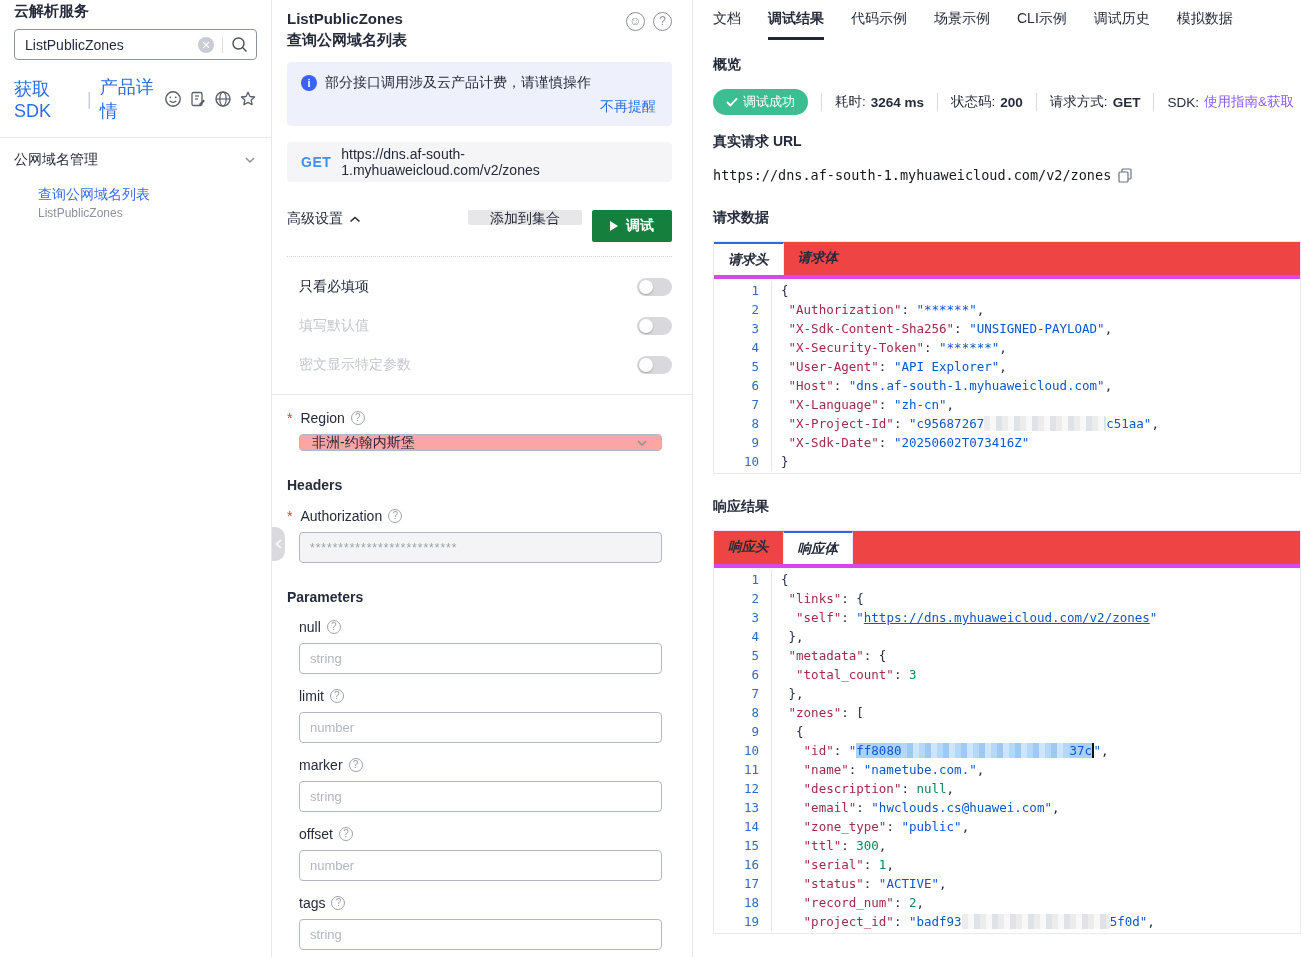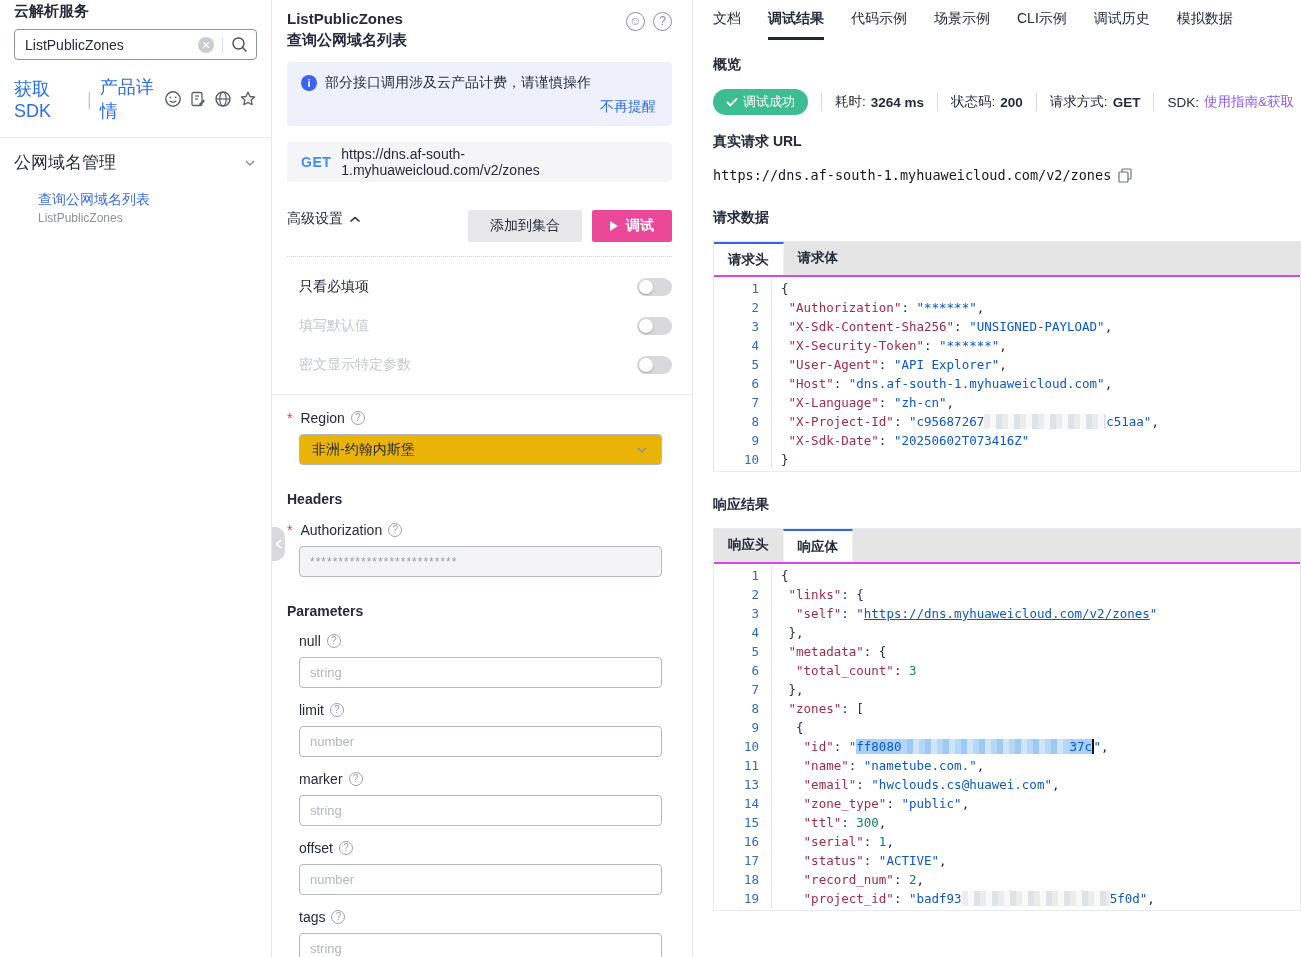--- a/index.html
+++ b/index.html
@@ -13,53 +13,53 @@
   .sb-search { margin-top:8px; height:31px; border:1px solid #8f939e; border-radius:4px; display:flex; align-items:center; padding:0 8px 0 10px; }
   .sb-search input { border:0; outline:0; flex:1; font-size:14px; color:#252b3a; min-width:0; font-family:inherit; }
   .clear-ic { width:16px; height:16px; border-radius:50%; background:#c9ccd2; color:#fff; font-size:11px; line-height:16px; text-align:center; cursor:pointer; }
   .sb-search .vsep { width:1px; height:16px; background:#dcdee3; margin:0 8px; }
   .sb-links { margin-top:15px; display:flex; align-items:center; font-size:18px; }
   .sb-links a { color:#2b6de8; text-decoration:none; cursor:pointer; }
   .sb-links .pipe { color:#c9ccd2; margin:0 8px; }
   .sb-icons { margin-left:auto; display:flex; align-items:center; gap:7px; }
   .sb-icons svg { display:block; cursor:pointer; }
   .sb-divider { border-bottom:1px solid #e9eaee; margin:14px -14px 0 -14px; }
-  .sb-group { margin-top:13px; display:flex; align-items:center; font-size:17px; cursor:pointer;text-align:center; }
+  .sb-group { margin-top:13px; display:flex; align-items:center; font-size:14px; cursor:pointer;text-align:center; }
   .sb-group svg { margin-left:auto; }
   .sb-item { margin-top:17px; padding-left:24px; cursor:pointer; }
   .sb-item-title { color:#3a6bf0; font-size:14px; }
   .sb-item-sub { color:#8d919c; font-size:12px; margin-top:2px; }
 
   
   .mid { width:421px; height:100%; border-right:1px solid #e7e8ec; padding:8px 20px 0 15px; position:relative; flex:0 0 421px; }
   .mid-head { display:flex; }
   .mid-titles div { font-size:15px; font-weight:bold; line-height:21px; }
   .mid-head-icons { margin-left:auto; display:flex; gap:8px; align-items:flex-start; padding-top:4px; }
   .circle-ic { width:19px; height:19px; border-radius:50%; border:1.5px solid #8d9097; color:#8d9097; font-size:12px; line-height:17px; text-align:center; cursor:pointer; }
   .banner { margin-top:12px; background:#eef1fb; border-radius:4px; padding:12px 16px 10px 14px; }
   .banner-row { display:flex; align-items:flex-start; font-size:14px; }
   .info-ic { width:16px; height:16px; border-radius:50%; background:#3a62f5; color:#fff; font-size:11px; font-weight:bold; line-height:16px; text-align:center; font-style:normal; margin:1px 8px 0 0; flex:0 0 16px; }
   .banner-dismiss { text-align:right; color:#2b6de8; font-size:14px; margin-top:6px; cursor:pointer; }
   .get-bar { margin-top:16px; background:#f5f5f7; border-radius:4px; height:40px; display:flex; align-items:center; padding:0 14px; font-size:14px; }
   .get-method { color:#3f8df8; font-weight:bold; margin-right:10px; letter-spacing:.5px; }
   .actions { margin-top:28px; display:flex; align-items:flex-start; }
   .adv { font-size:14px; display:flex; align-items:center; gap:6px; cursor:pointer; }
-  .btn-gray { margin-left:auto; background:#e7e7e9; border:0; border-radius:2px; height:32px; padding:0 22px; font-size:14px; color:#252b3a; cursor:pointer; font-family:inherit; }
-  .btn-red { margin-left:10px; background:#ec4899; border:0; border-radius:2px; height:32px; padding:0 18px; font-size:14px; font-weight:bold; color:#fff; cursor:pointer; display:flex; align-items:center; gap:8px; font-family:inherit; }
+  .btn-gray { margin-left:auto; background:#e7e7e9; border:0; border-radius:2px; height:15px; padding:0 22px; font-size:14px; color:#252b3a; cursor:pointer; font-family:inherit; }
+  .btn-red { margin-left:10px; background:#15803d; border:0; border-radius:2px; height:32px; padding:0 18px; font-size:14px; font-weight:bold; color:#fff; cursor:pointer; display:flex; align-items:center; gap:8px; font-family:inherit; }
   .play { width:0; height:0; border-left:8px solid #fff; border-top:5px solid transparent; border-bottom:5px solid transparent; }
   .dotted { border-bottom:1px dotted #d4d5da; margin-top:14px; }
   .toggle-row { display:flex; align-items:center; margin:21px 0 0 12px; font-size:14px; }
   .toggle-row.dis { color:#c3c7ce;justify-content:space-between; }
   .switch { margin-left:auto; width:35px; height:18px; border-radius:9px; background:#d8d8dd; position:relative; cursor:pointer; }
   .switch::after { content:""; position:absolute; left:2px; top:2px; width:14px; height:14px; border-radius:50%; background:#fff; box-shadow:0 1px 2px rgba(0,0,0,.25); }
   .solid-div { border-bottom:1px solid #e9eaee; margin:20px -20px 0 -15px; }
   .field-label { margin-top:15px; font-size:14px; display:flex; align-items:center; gap:6px; }
   .req-star { color:#f0353f; margin-right:2px; }
   .help-ic { width:14px; height:14px; border-radius:50%; border:1px solid #9da1aa; color:#9da1aa; font-size:10px; line-height:12px; text-align:center; flex:0 0 14px; }
-  .select { margin:8px 18px 0 12px; height:31px; border:1px solid #b4b8c2; border-radius:4px; background:#eab308; display:flex; align-items:center; padding:0 12px; font-size:14px; cursor:pointer; }
+  .select { margin:8px 18px 0 12px; height:17px; border:1px solid #b4b8c2; border-radius:4px; background:#fca5a5; display:flex; align-items:center; padding:0 12px; font-size:14px; cursor:pointer; }
   .select svg { margin-left:auto; }
   .sec-head { margin-top:26px; font-size:14px; font-weight:bold; }
   .inp { margin:8px 0 0 12px; height:31px; width:363px; border:1px solid #b4b8c2; border-radius:4px; padding:0 10px; font-size:13px; font-family:inherit; color:#6d28d9; display:block; outline:none; }
   .inp::placeholder { color:#b2b6bf; }
   .inp.auth { background:#f4f4f6; color:#9b9fa8; letter-spacing:1px; font-size:12px; }
   .inp.auth::placeholder { color:#9b9fa8; }
   .param-label { margin:14px 0 0 12px; font-size:14px; display:flex; align-items:center; gap:6px; }
   .collapse-handle { position:absolute; left:0; top:527px; width:13px; height:34px; background:#d9d9de; border-radius:0 10px 10px 0; display:flex; align-items:center; justify-content:center; cursor:pointer; }
 
   
@@ -70,21 +70,21 @@
   .r-h { font-size:14px; font-weight:bold; }
   .overview-row { margin-top:15px; display:flex; align-items:center; }
   .badge { background:#3dbe92; color:#fff; height:26px; border-radius:14px; display:flex; align-items:center; padding:0 13px; font-size:13px; gap:5px; }
   .stat { display:flex; align-items:center; font-size:13.5px; gap:5px; }
   .stat b { font-size:13.5px; }
   .pipe-v { width:1px; height:18px; background:#d8dade; margin:0 13px; }
   .sdk-link { color:#8b5cf6; cursor:pointer; }
   .real-url { margin-top:16px; font-family:"DejaVu Sans Mono",monospace; font-size:13.5px; color:#15181d; display:flex; align-items:center; gap:7px; }
   .copy-ic { cursor:pointer; display:inline-flex; }
   .code-card { margin-top:14px; border:1px solid #e9eaef; width:588px; }
-  .cc-tabs { display:flex; background:#e5e5e5; border-bottom:2px solid #d946ef; }
+  .cc-tabs { display:flex; background:#ef4444; border-bottom:4px solid #d946ef;font-style:italic; }
   .cc-tab { height:33px; line-height:31px; padding:0 14px; font-size:13.5px; font-weight:bold; cursor:pointer; }
   .cc-tab.active { background:#fff; border-top:2px solid #3166e8; border-right:1px solid #eef0f4; }
   .cc-tab.active.second { border-left:1px solid #eef0f4; }
   .code-body { padding:2px 0; }
   .code-line { display:flex; line-height:19px; font-family:"DejaVu Sans Mono",monospace; font-size:12.5px; }
   .ln { flex:0 0 58px; text-align:right; padding-right:12px; color:#2f6bbf; border-right:1px solid #e4e6ec; }
   .code { padding-left:9px; white-space:pre; color:#232a45; }
   .code .k { color:#a02c4c; }
   .code .s { color:#0d57c9; }
   .code .n { color:#098658; }
@@ -421,20 +421,24 @@
           </div>
           <div class="code-line">
             <span class="ln">10</span>
             <span class="code"><span>   </span><span class="k">"id"</span><span>: </span><span class="s">"</span><span class="s sel">ff8080</span><span class="rb blk" style="width: 168px;"></span><span class="s sel">37c</span><span class="caret"></span><span class="s">"</span><span>,</span></span>
           </div>
           <div class="code-line">
             <span class="ln">11</span>
             <span class="code"><span>   </span><span class="k">"name"</span><span>: </span><span class="s">"nametube.com."</span><span>,</span></span>
           </div>
           <div class="code-line">
+            <span class="ln">12</span>
+            <span class="code"><span>   </span><span class="k">"description"</span><span>: </span><span class="n">null</span><span>,</span></span>
+          </div>
+          <div class="code-line">
             <span class="ln">13</span>
             <span class="code"><span>   </span><span class="k">"email"</span><span>: </span><span class="s">"hwclouds.cs@huawei.com"</span><span>,</span></span>
           </div>
           <div class="code-line">
             <span class="ln">14</span>
             <span class="code"><span>   </span><span class="k">"zone_type"</span><span>: </span><span class="s">"public"</span><span>,</span></span>
           </div>
           <div class="code-line">
             <span class="ln">15</span>
             <span class="code"><span>   </span><span class="k">"ttl"</span><span>: </span><span class="n">300</span><span>,</span></span>

